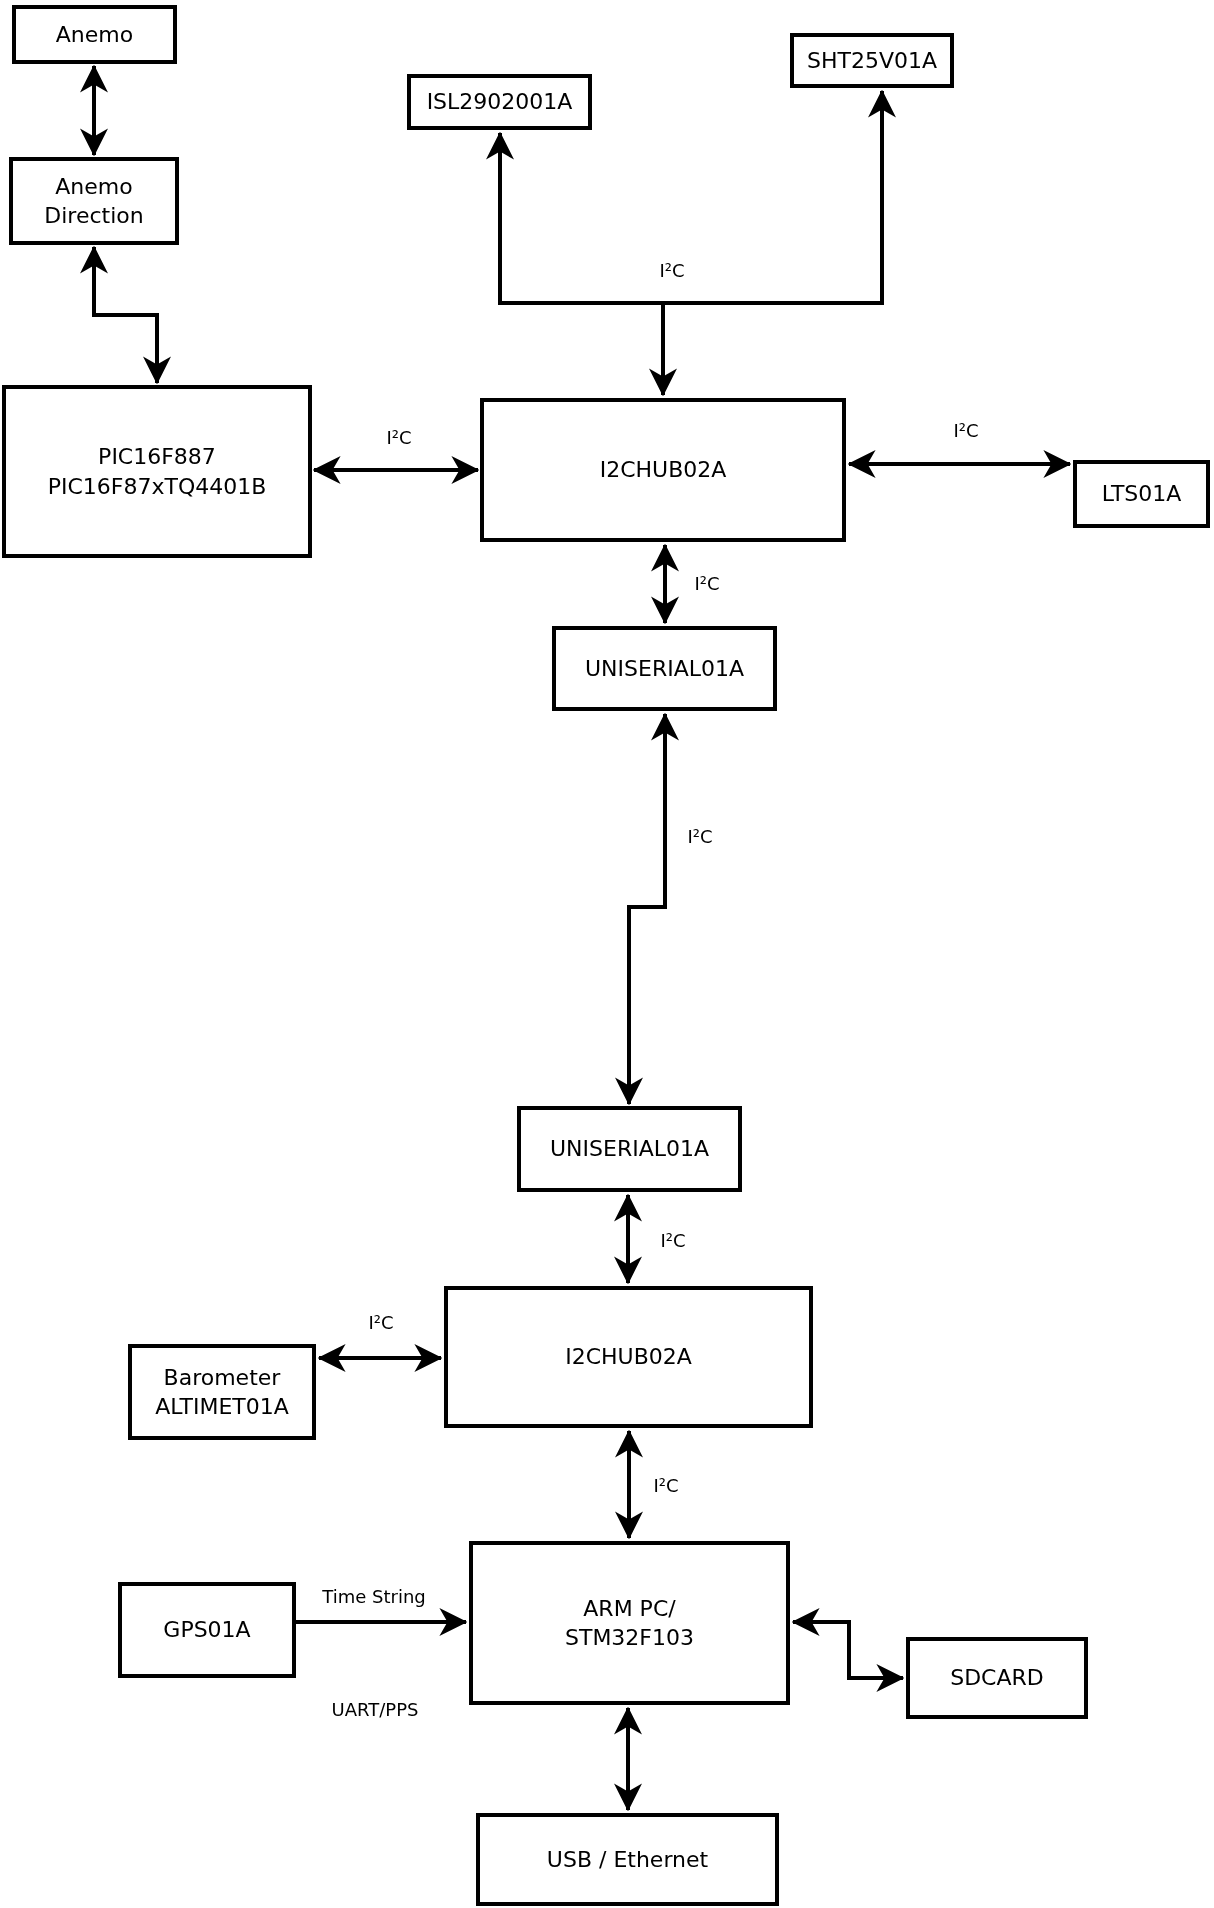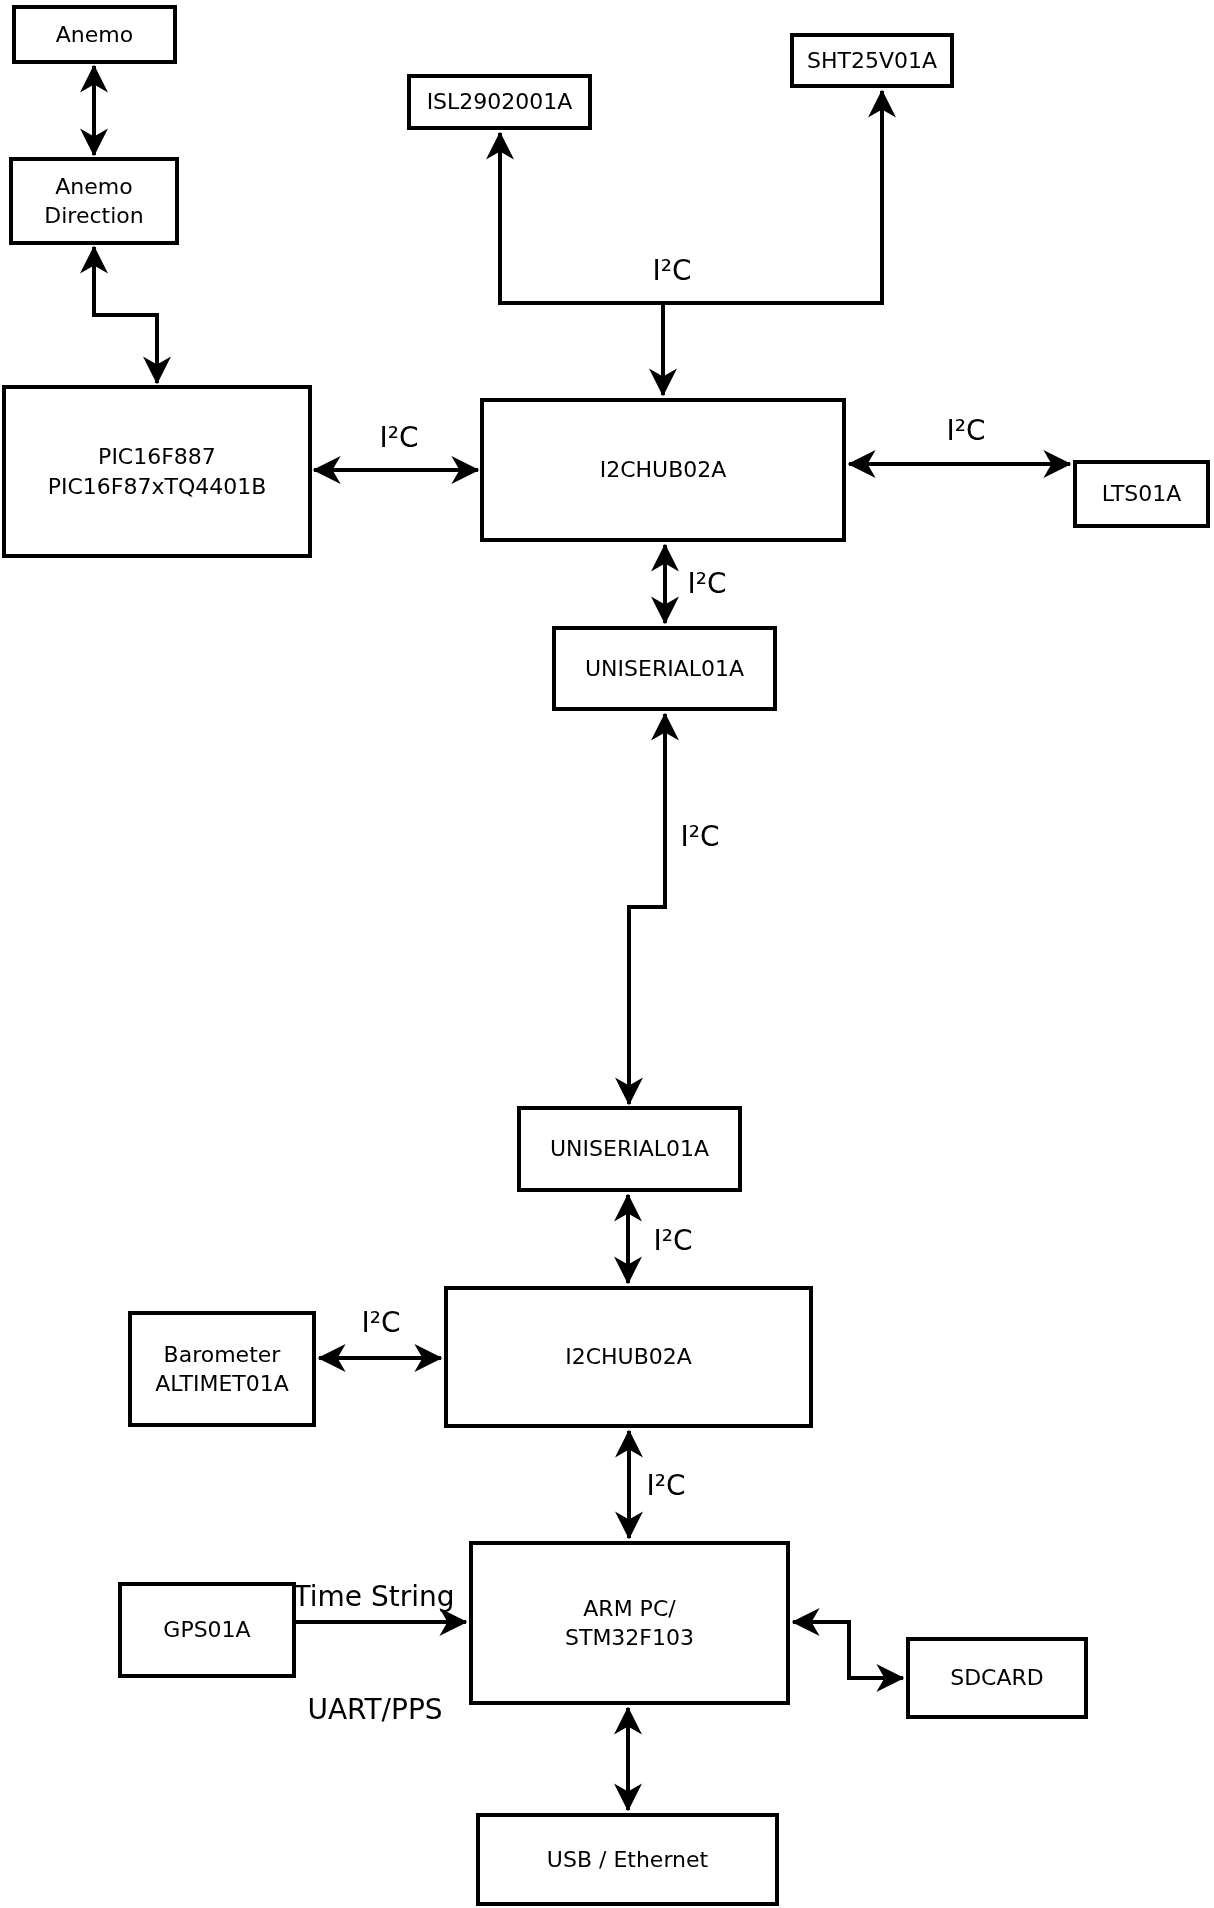--- a/index.html
+++ b/index.html
@@ -27,21 +27,21 @@
     align-items: center;
     justify-content: center;
     text-align: center;
     font-size: 22px;
     line-height: 1.32;
     white-space: pre-line;
   }
   .elabel {
     position: absolute;
     transform: translate(-50%, -50%);
-    font-size: 28px;
+    font-size: 18px;
     line-height: 1;
     white-space: nowrap;
   }
 </style>
 </head>
 <body>
 
 <div class="stage">
 
   <svg class="wires" viewBox="0 0 1214 1908" xmlns="http://www.w3.org/2000/svg">
@@ -105,21 +105,21 @@
   </div>
 
   <div class="node" style="left:517px;top:1106px;width:225px;height:86px">
     <span>UNISERIAL01A</span>
   </div>
 
   <div class="node" style="left:444px;top:1286px;width:369px;height:142px">
     <span>I2CHUB02A</span>
   </div>
 
-  <div class="node" style="left:128px;top:1311px;width:188px;height:116px">
+  <div class="node" style="left:128px;top:1344px;width:188px;height:96px">
     <span>Barometer
 ALTIMET01A</span>
   </div>
 
   <div class="node" style="left:118px;top:1582px;width:178px;height:96px">
     <span>GPS01A</span>
   </div>
 
   <div class="node" style="left:469px;top:1541px;width:321px;height:164px">
     <span>ARM PC/

